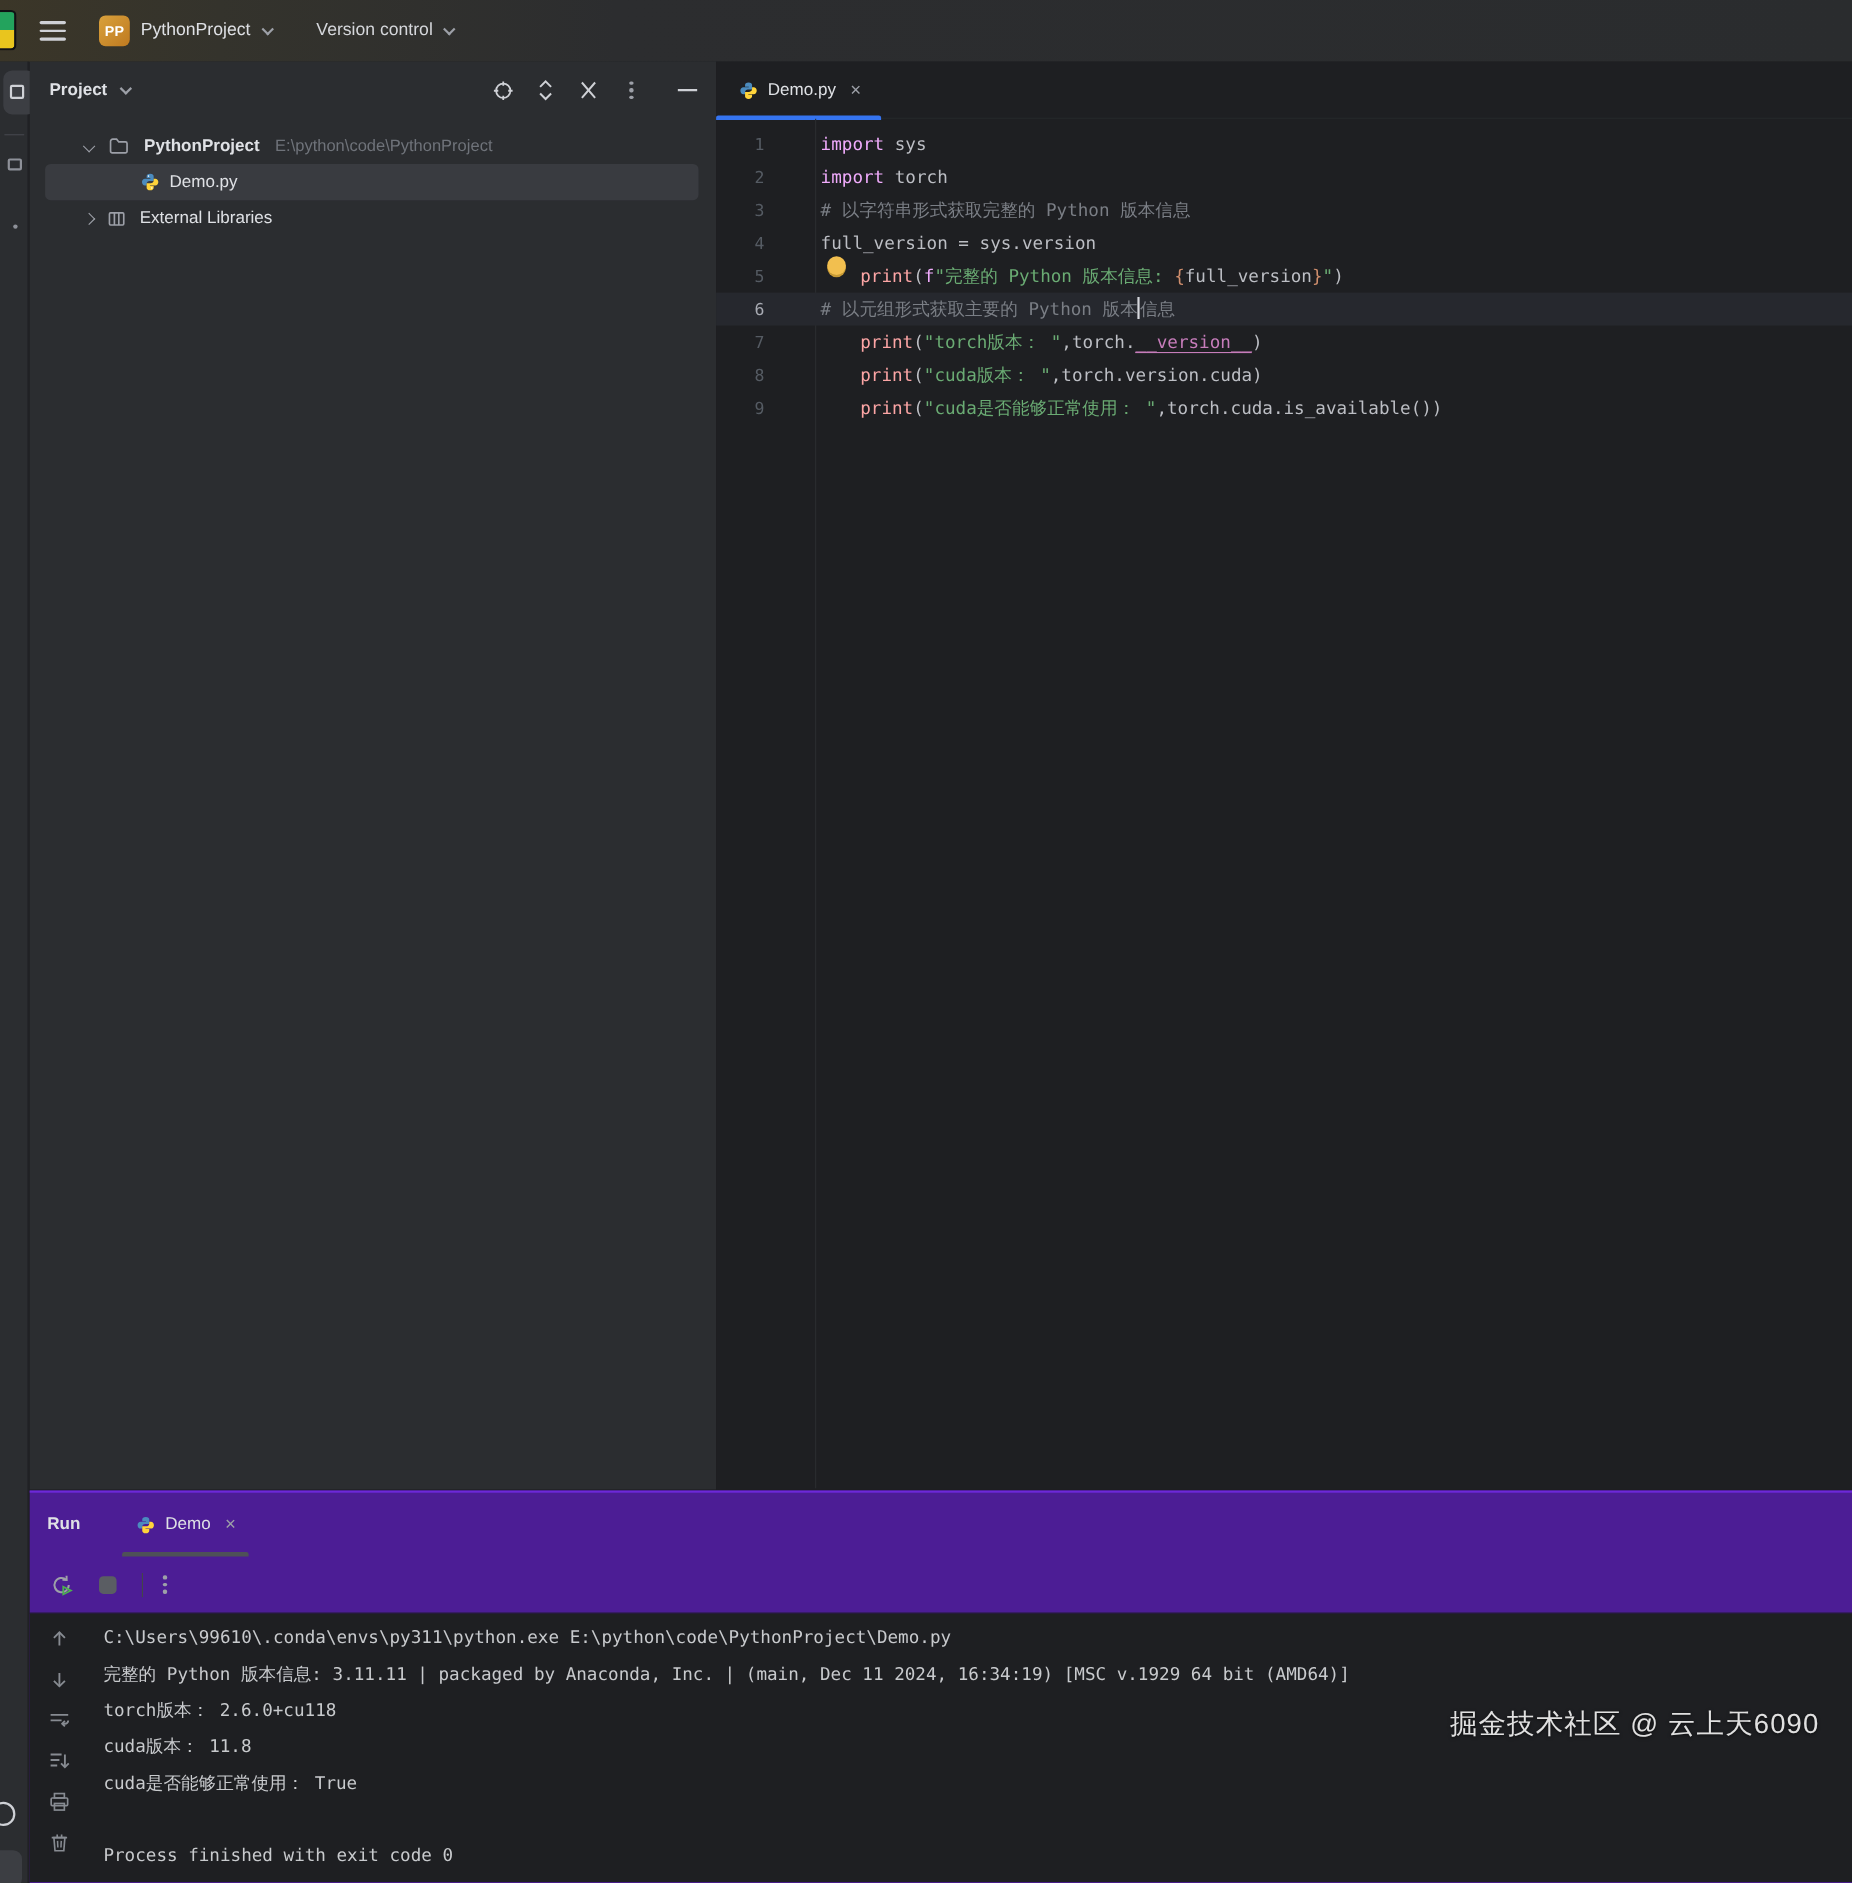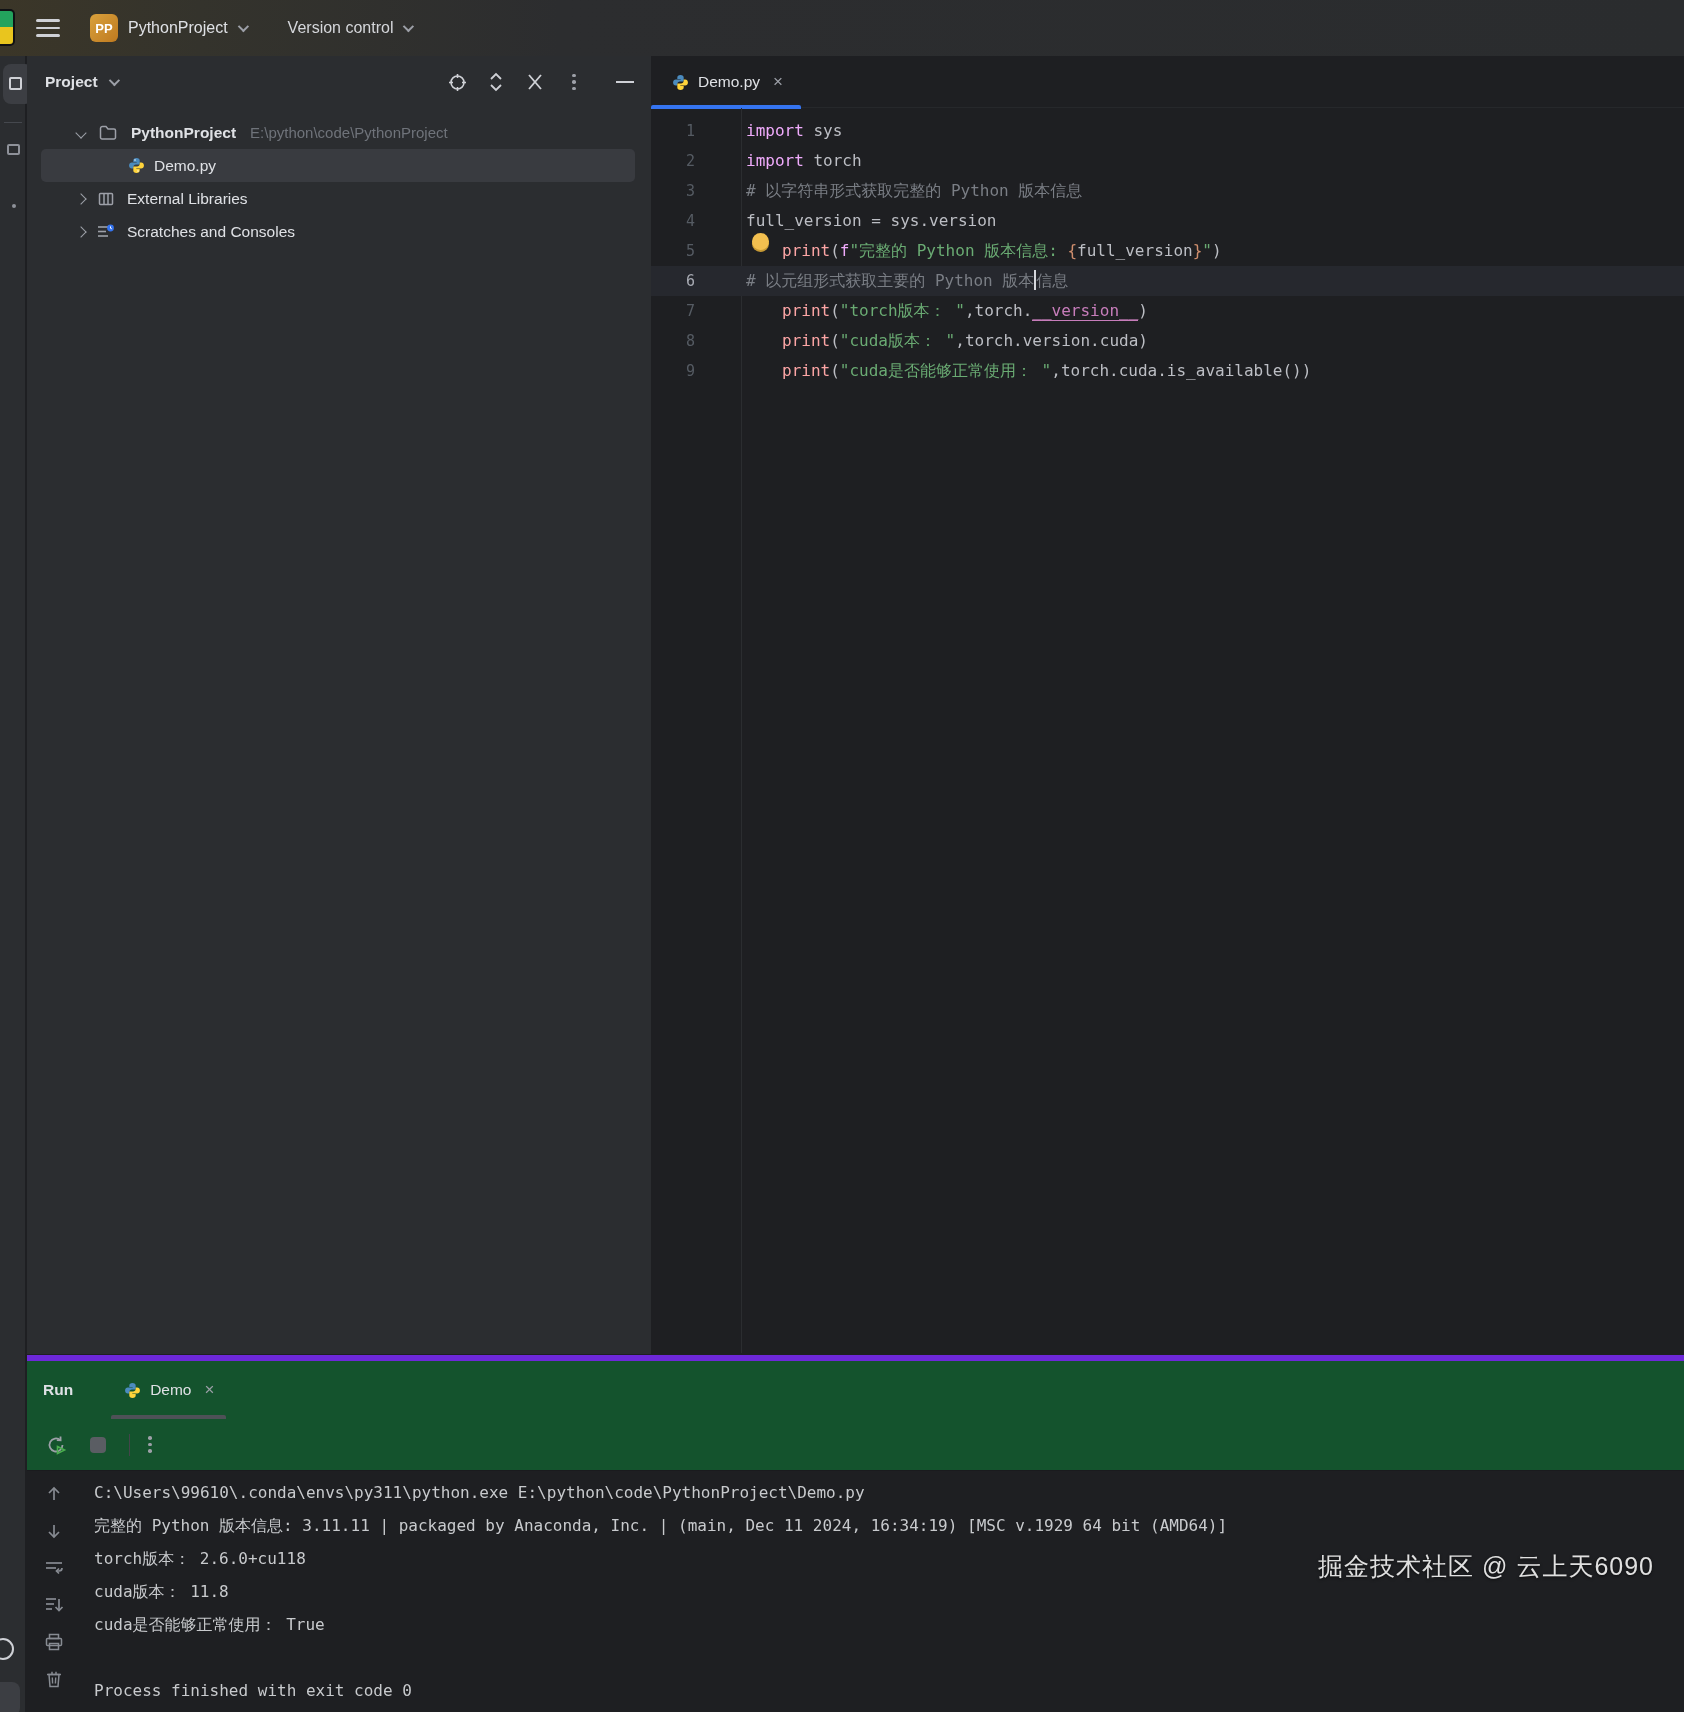--- a/index.html
+++ b/index.html
@@ -78,21 +78,21 @@
   .seg-comment { color:#7a7e85; }
   .seg-func { color:#fca5a5;margin-left:36px; }
   .seg-str { color:#6aab73; }
   .seg-brace { color:#cf8e6d; }
   .seg-dunder { color:#c77dbb; border-bottom:1px solid #c77dbb; }
   .seg-cursor { display:inline-block; width:2px; height:20px; background:#d6d8dd; vertical-align:-4px; }
   .bulb { position:absolute; left:101px; top:125px; width:17px; height:17px; border-radius:50%;
           background:#f2bf4f; box-shadow:0 2px 0 0 #c79a35; }
 
   
-  .runpanel { position:absolute; left:27px; top:1355px; width:1657px; height:357px; background:#14532d; border-top:6px solid #6d28d9; }
+  .runpanel { position:absolute; left:27px; top:1355px; width:1657px; height:357px; background:#4c1d95; border-top:2px solid #6d28d9; }
   .run-tabs { height:58px; display:flex; align-items:center; padding-left:16px; }
   .run-label { font-weight:bold; font-size:15.5px; color:#dfe1e5; }
   .run-tab { position:relative; height:58px; display:flex; align-items:center; gap:9px; margin-left:38px;
              padding:0 12px; font-size:15.5px; cursor:pointer; }
   .run-tab .gray-underline { position:absolute; left:0; bottom:0; width:100%; height:4px; background:#4e5157; border-radius:2px 2px 0 0; }
   .run-toolbar { height:52px; display:flex; align-items:center; padding-left:16px; gap:16px; border-bottom:1px solid #1a1b1e; }
   .rt-btn { width:26px; height:26px; display:flex; align-items:center; justify-content:center; cursor:pointer; }
   .stop-square { width:16px; height:16px; border-radius:4px; background:#5a5d63; }
   .rt-div { width:1px; height:22px; background:#43454a; margin:0 2px; }
   .kebab { display:flex; flex-direction:column; gap:3px; align-items:center; cursor:pointer; }
@@ -210,33 +210,20 @@
       <span class="tchev closed"></span>
       <span class="ticon">
         <svg width="16" height="16" viewBox="0 0 16 16">
             <rect x="1.5" y="2.5" width="13" height="11" rx="1" fill="none" stroke="#9da0a8" stroke-width="1.5"></rect>
             <line x1="6" y1="2.5" x2="6" y2="13.5" stroke="#9da0a8" stroke-width="1.5"></line>
             <line x1="10" y1="2.5" x2="10" y2="13.5" stroke="#9da0a8" stroke-width="1.5"></line>
           </svg>
       </span>
       <span>External Libraries</span>
     </div>
-    <div class="tree-row row-scratch">
-      <span class="tchev closed"></span>
-      <span class="ticon">
-        <svg width="18" height="16" viewBox="0 0 18 16">
-            <line x1="1" y1="3" x2="11" y2="3" stroke="#9da0a8" stroke-width="1.6"></line>
-            <line x1="1" y1="7.5" x2="9" y2="7.5" stroke="#9da0a8" stroke-width="1.6"></line>
-            <line x1="1" y1="12" x2="11" y2="12" stroke="#9da0a8" stroke-width="1.6"></line>
-            <circle cx="13.5" cy="4" r="3.4" fill="#3574f0"></circle>
-            <polyline points="13.5,2.4 13.5,4.2 14.8,4.8" fill="none" stroke="#fff" stroke-width="1"></polyline>
-          </svg>
-      </span>
-      <span>Scratches and Consoles</span>
-    </div>
   </div>
 </div>
 
 <div class="editor">
   <div class="tabs">
     <div class="tab">
       <span class="ticon">
         <svg width="17" height="17" viewBox="0 0 16 16">
             <path d="M8 1C6 1 5 1.9 5 3.2V4.6h3.2v.5H3.6C2.1 5.1 1 6.3 1 8s1.1 2.9 2.6 2.9H5V9.4C5 8 6.1 7 7.5 7H11V3.2C11 1.9 10 1 8 1z" fill="#4b8bbe"></path>
             <path d="M8 15c2 0 3-.9 3-2.2v-1.4H7.8v-.5h4.6c1.5 0 2.6-1.2 2.6-2.9s-1.1-2.9-2.6-2.9H11v1.5C11 8 9.9 9 8.5 9H5v3.8C5 14.1 6 15 8 15z" fill="#ffd43b"></path>

